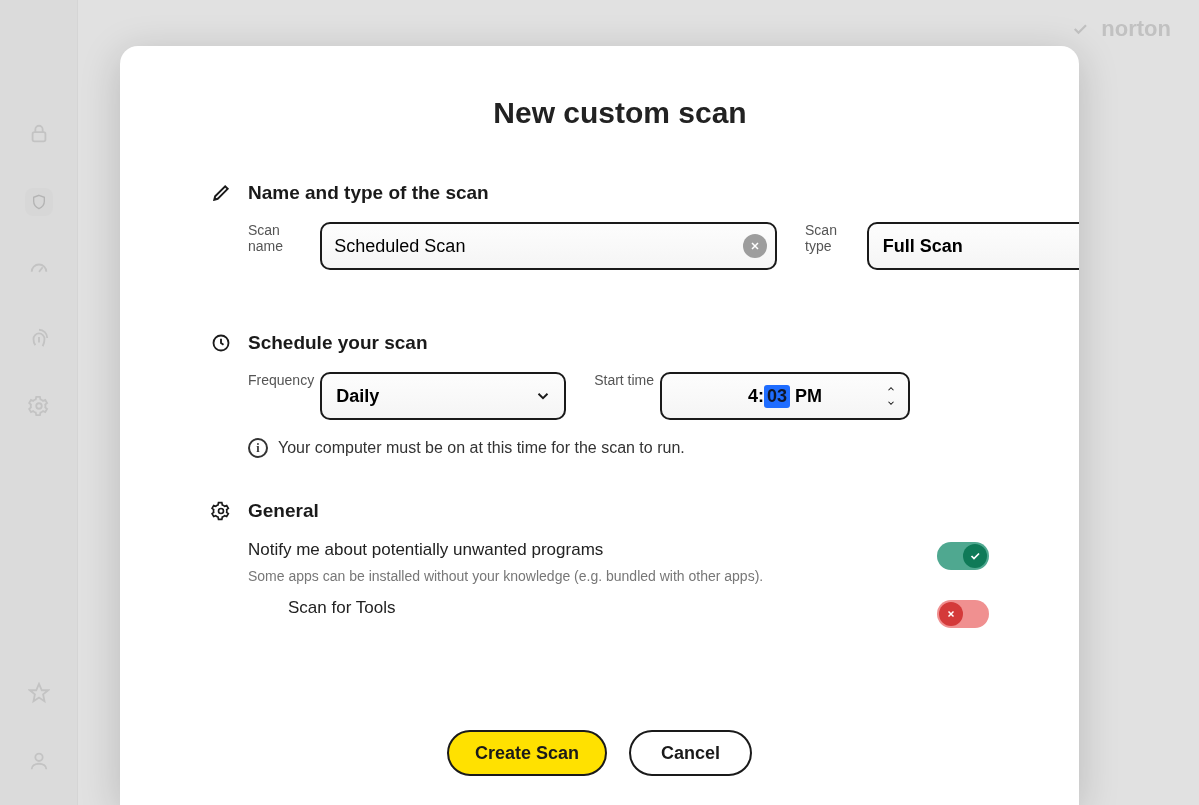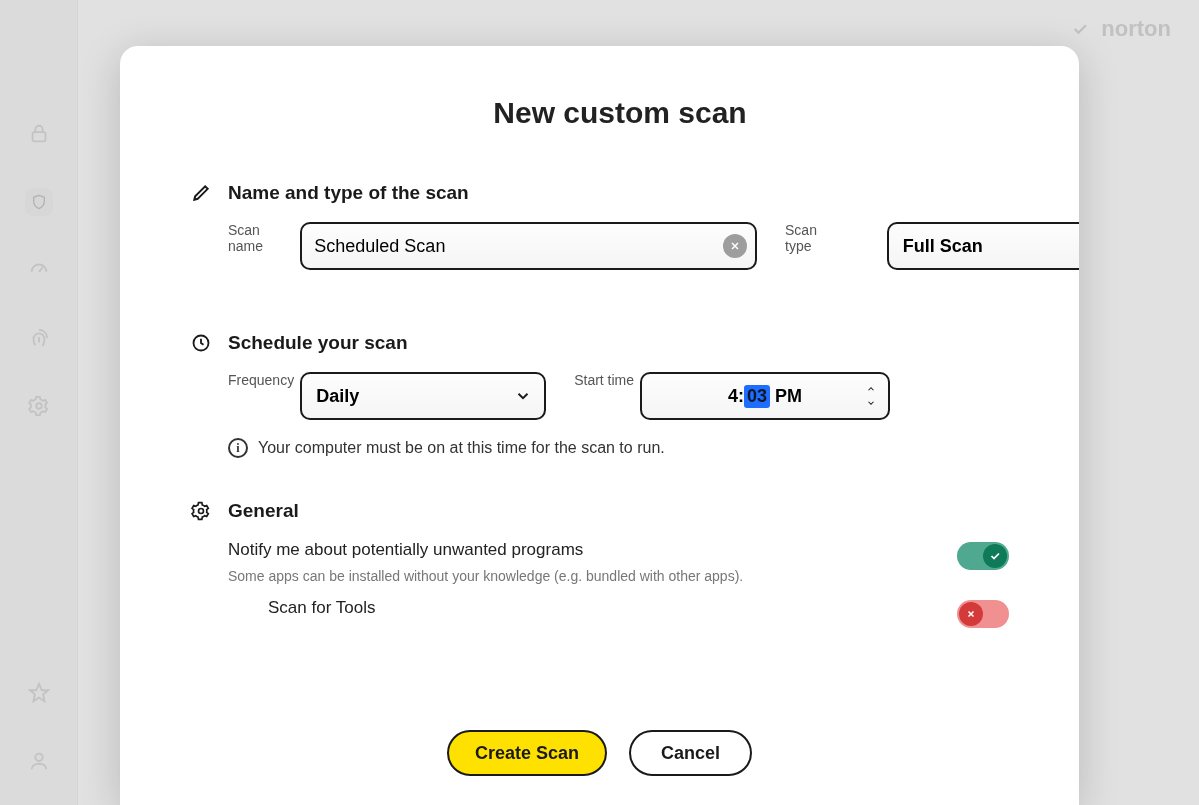--- a/index.html
+++ b/index.html
@@ -24,36 +24,36 @@
   .bg-sidebar .sbicon { width: 28px; height: 28px; display: flex; align-items: center; justify-content: center; color: #bdbdbd; }
   .bg-sidebar .spacer { flex: 1; }
   .bg-sidebar .active { background: #e9e9e9; border-radius: 8px; padding: 6px; }
 
   .bg-overlay { position: absolute; inset: 0; background: rgba(200,200,200,0.55); }
 
   
   .modal { position: absolute; left: 120px; top: 46px; width: 959px; bottom: 0; background: #fff; border-radius: 18px 18px 0 0; box-shadow: 0 8px 40px rgba(0,0,0,0.18); display: flex; flex-direction: column; }
   .modal-title { text-align: center; font-size: 30px; font-weight: 800; color: #222; margin-top: 50px; padding-left: 41px; }
 
-  .modal-body { padding: 0 70px; margin-top: 52px; flex: 1; overflow: hidden; }
+  .modal-body { padding: 0 90px; margin-top: 52px; flex: 1; overflow: hidden; }
 
   .section-head { display: flex; align-items: center; gap: 16px; margin-bottom: 18px; }
   .section-head .sec-icon { width: 22px; height: 22px; display: flex; align-items: center; justify-content: center; }
   .section-head h2 { font-size: 19px; font-weight: 800; color: #1a1a1a; }
 
   .field-row { display: flex; gap: 28px; padding-left: 38px; }
   .field { display: flex; gap: 6px; }
   .field label { font-size: 14px; color: #555; }
 
   .text-input-wrap { position: relative; width: 488px; }
   .text-input { width: 100%; height: 48px; border: 2px solid #1a1a1a; border-radius: 10px; padding: 0 46px 0 12px; font-size: 18px; background: linear-gradient(#fdfdfd,#f5f5f5); }
   .clear-btn { position: absolute; right: 10px; top: 50%; transform: translateY(-50%); width: 24px; height: 24px; border-radius: 50%; background: #9d9d9d; color: #fff; display: flex; align-items: center; justify-content: center; font-size: 14px; cursor: pointer; }
 
   .select { height: 48px; border: 2px solid #1a1a1a; border-radius: 10px; padding: 0 44px 0 14px; font-size: 18px; font-weight: 700; background: linear-gradient(#fdfdfd,#f5f5f5); display: flex; align-items: center; position: relative; cursor: pointer; }
-  .select-type { width: 288px; margin-left: 40px; }
+  .select-type { width: 288px; }
   .select-freq { width: 246px; }
   .select .chev { position: absolute; right: 12px; top: 50%; transform: translateY(-50%); }
 
   .time-input { width: 250px; height: 48px; border: 2px solid #1a1a1a; border-radius: 10px; background: linear-gradient(#fdfdfd,#f5f5f5); display: flex; align-items: center; justify-content: center; position: relative; font-size: 18px; font-weight: 700; }
   .time-input .min { background: #1f6dff; color: #0f172a; padding: 1px 3px; border-radius: 3px; }
   .steppers { position: absolute; right: 10px; top: 50%; transform: translateY(-50%); display: flex; flex-direction: column; gap: 0; }
   .steppers span { height: 14px; display: flex; align-items: center; cursor: pointer; }
 
   .sched-section { margin-top: 62px; }
   .info-row { display: flex; align-items: center; gap: 10px; padding-left: 38px; margin-top: 18px; font-size: 16px; color: #333; }

